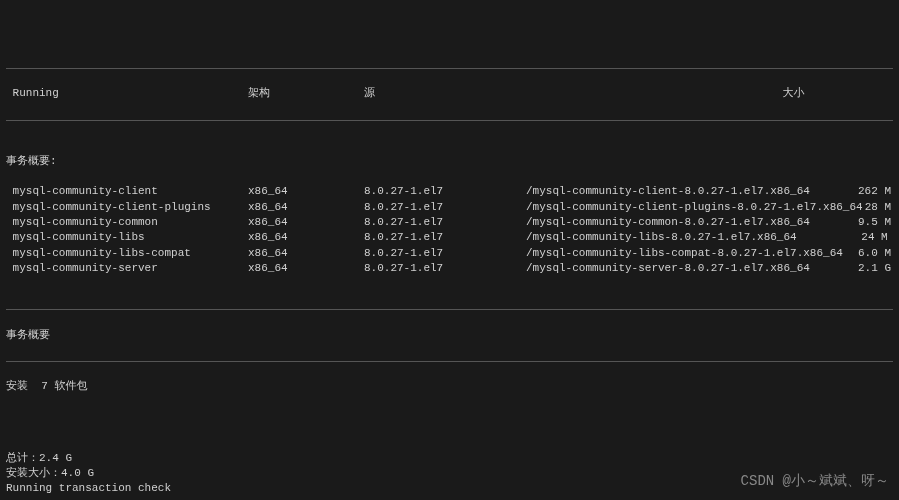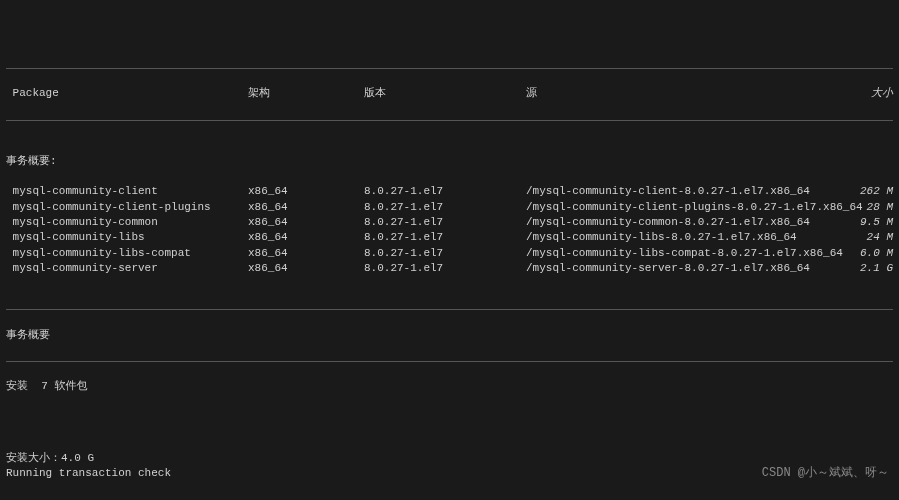--- a/index.html
+++ b/index.html
@@ -12,52 +12,51 @@
   padding: 4px 6px;
   width: 899px;
   white-space: pre;
 }
 .hr { border-top: 1px solid #555; margin: 2px 0; }
 .header-row { display: flex; margin-bottom: 1px; }
 .col-pkg   { flex: 0 0 242px; }
 .col-arch  { flex: 0 0 116px; }
 .col-ver   { flex: 0 0 162px; }
 .col-repo  { flex: 0 0 330px; }
-.col-size  { flex: 1 1 auto; text-align: right; font-style: italic; }
+.col-size  { flex: 1 1 auto; text-align: center; }
 .row { display: flex; }
 .watermark {
-  position: fixed; right: 10px; bottom: 18px;
-  color: #888; font-size: 12px; text-align: right;
+  position: fixed; right: 10px; bottom: 8px;
+  color: #888; font-size: 14px; text-align: right;
 }
 </style>
 </head>
 <body>
 
 
 
 <div class="hr"></div>
 <div class="header-row">
-  <span class="col-pkg"> Package</span>
+  <span class="col-pkg"> Running</span>
   <span class="col-arch">架构</span>
-  <span class="col-ver">版本</span>
   <span class="col-repo">源</span>
   <span class="col-size">大小</span>
 </div>
 <div class="hr"></div>
 
 <div>事务概要:</div>
 <div id="rows"><div class="row"><span class="col-pkg"> mysql-community-client</span><span class="col-arch">x86_64</span><span class="col-ver">8.0.27-1.el7</span><span class="col-repo">/mysql-community-client-8.0.27-1.el7.x86_64</span><span class="col-size">262 M</span></div><div class="row"><span class="col-pkg"> mysql-community-client-plugins</span><span class="col-arch">x86_64</span><span class="col-ver">8.0.27-1.el7</span><span class="col-repo">/mysql-community-client-plugins-8.0.27-1.el7.x86_64</span><span class="col-size">28 M</span></div><div class="row"><span class="col-pkg"> mysql-community-common</span><span class="col-arch">x86_64</span><span class="col-ver">8.0.27-1.el7</span><span class="col-repo">/mysql-community-common-8.0.27-1.el7.x86_64</span><span class="col-size">9.5 M</span></div><div class="row"><span class="col-pkg"> mysql-community-libs</span><span class="col-arch">x86_64</span><span class="col-ver">8.0.27-1.el7</span><span class="col-repo">/mysql-community-libs-8.0.27-1.el7.x86_64</span><span class="col-size">24 M</span></div><div class="row"><span class="col-pkg"> mysql-community-libs-compat</span><span class="col-arch">x86_64</span><span class="col-ver">8.0.27-1.el7</span><span class="col-repo">/mysql-community-libs-compat-8.0.27-1.el7.x86_64</span><span class="col-size">6.0 M</span></div><div class="row"><span class="col-pkg"> mysql-community-server</span><span class="col-arch">x86_64</span><span class="col-ver">8.0.27-1.el7</span><span class="col-repo">/mysql-community-server-8.0.27-1.el7.x86_64</span><span class="col-size">2.1 G</span></div></div>
 
 <div class="hr"></div>
 <div>事务概要</div>
 <div class="hr"></div>
 <div>安装  7 软件包</div>
 <div style="height:10px"></div>
 
-<div id="totals"><div>安装大小：4.0 G</div><div>Running transaction check</div></div>
+<div id="totals"><div>总计：2.4 G</div><div>安装大小：4.0 G</div><div>Running transaction check</div></div>
 
 
 
 
 
 
 
 
 
 

